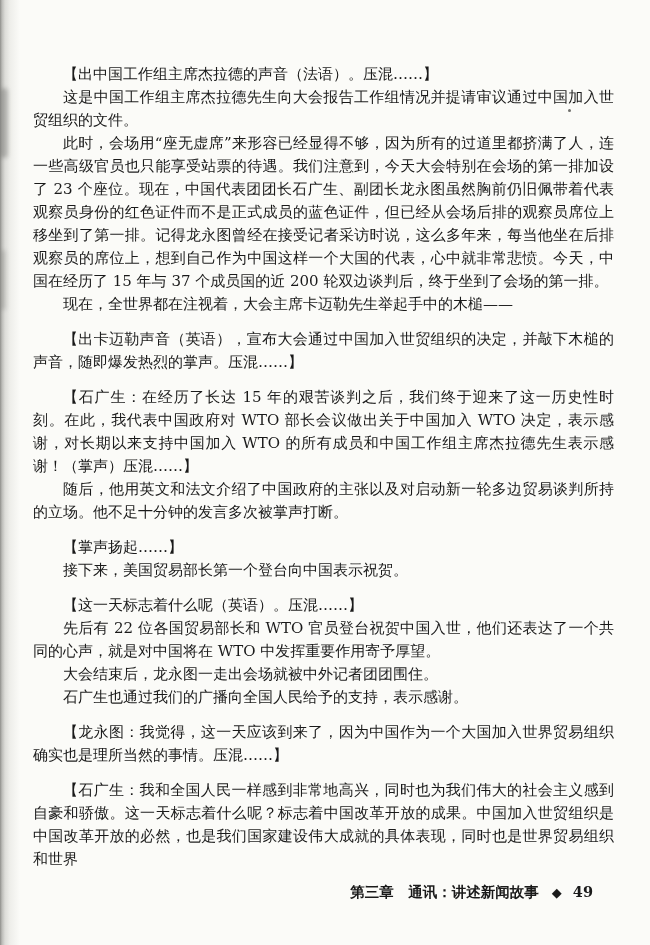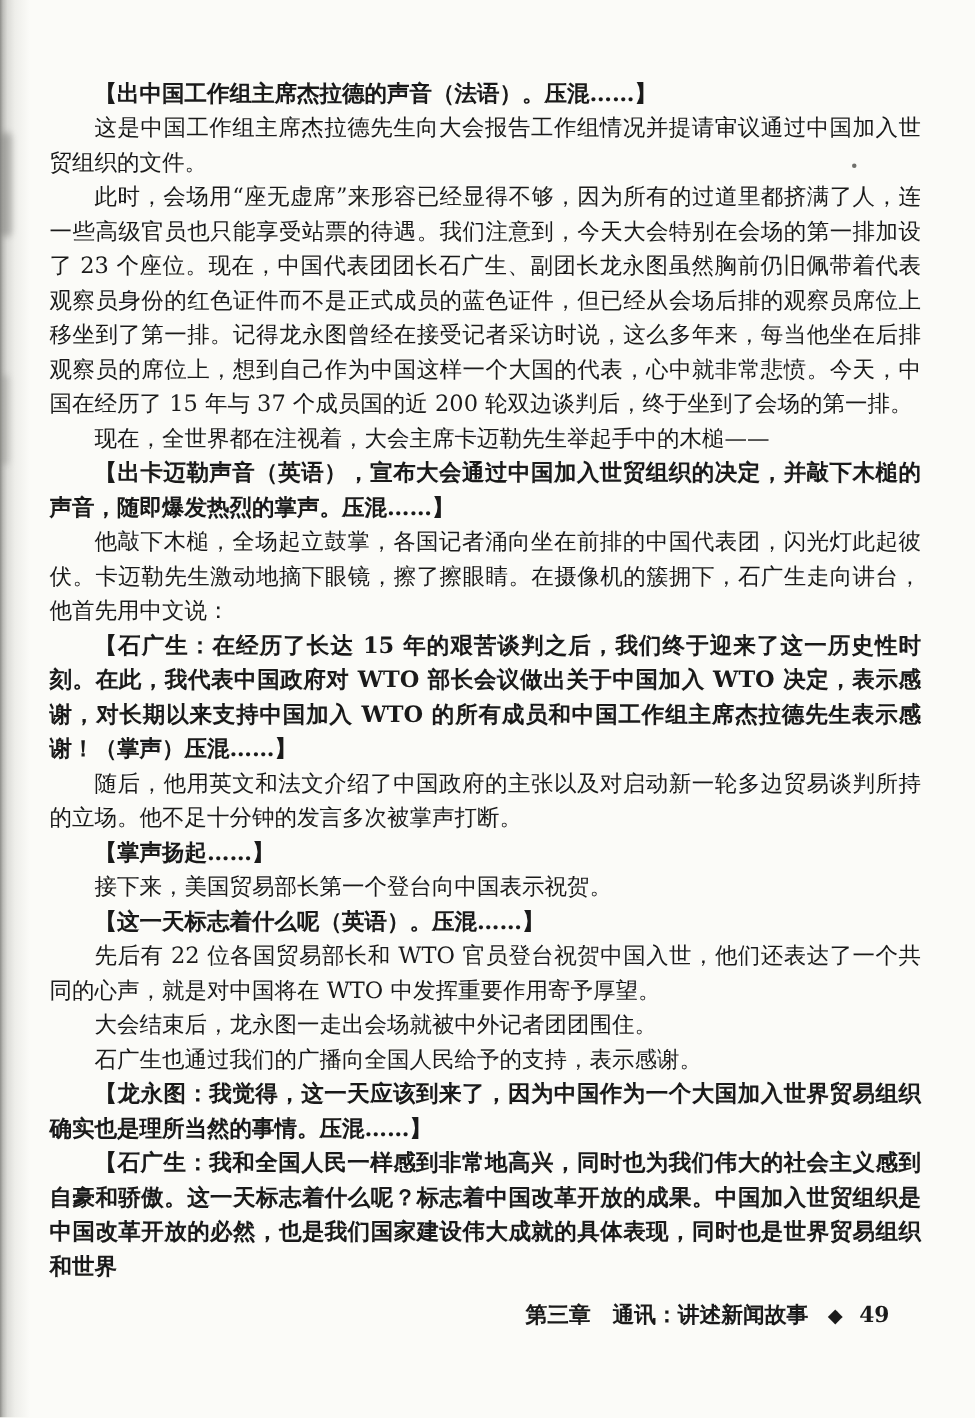--- a/index.html
+++ b/index.html
@@ -29,21 +29,21 @@
   .scan-dot{
     position:absolute;left:568px;top:109px;width:3px;height:3px;
     background:#6f6f6b;border-radius:50%;
   }
   .content{
     position:absolute;left:33px;top:51px;width:581px;
     font-size:15px;line-height:23px;
     text-align:justify;text-justify:inter-ideograph;
   }
   .para{margin:0;text-indent:2em;}
-  .para.bold{font-weight:bold;}
+  .para.bold{font-weight:normal;margin-top:12px;}
   .footer{
     margin-top:9px;
     text-align:right;
     padding-right:21px;
     font-weight:bold;
     font-size:14.5px;
     white-space:nowrap;
   }
   .footer .chapter{margin-right:1em;}
   .footer .diamond{font-size:13px;margin:0 11px 0 13px;}
@@ -58,21 +58,20 @@
   <div class="scan-blob2"></div>
   <div class="scan-dot"></div>
 
   <main class="content" id="paragraphs">
 
     <p class="para bold">【出中国工作组主席杰拉德的声音（法语）。压混……】</p>
       <p class="para">这是中国工作组主席杰拉德先生向大会报告工作组情况并提请审议通过中国加入世贸组织的文件。</p>
       <p class="para">此时，会场用“座无虚席”来形容已经显得不够，因为所有的过道里都挤满了人，连一些高级官员也只能享受站票的待遇。我们注意到，今天大会特别在会场的第一排加设了 23 个座位。现在，中国代表团团长石广生、副团长龙永图虽然胸前仍旧佩带着代表观察员身份的红色证件而不是正式成员的蓝色证件，但已经从会场后排的观察员席位上移坐到了第一排。记得龙永图曾经在接受记者采访时说，这么多年来，每当他坐在后排观察员的席位上，想到自己作为中国这样一个大国的代表，心中就非常悲愤。今天，中国在经历了 15 年与 37 个成员国的近 200 轮双边谈判后，终于坐到了会场的第一排。</p>
       <p class="para">现在，全世界都在注视着，大会主席卡迈勒先生举起手中的木槌——</p>
       <p class="para bold">【出卡迈勒声音（英语），宣布大会通过中国加入世贸组织的决定，并敲下木槌的声音，随即爆发热烈的掌声。压混……】</p>
-      <p class="para">他敲下木槌，全场起立鼓掌，各国记者涌向坐在前排的中国代表团，闪光灯此起彼伏。卡迈勒先生激动地摘下眼镜，擦了擦眼睛。在摄像机的簇拥下，石广生走向讲台，他首先用中文说：</p>
       <p class="para bold">【石广生：在经历了长达 15 年的艰苦谈判之后，我们终于迎来了这一历史性时刻。在此，我代表中国政府对 WTO 部长会议做出关于中国加入 WTO 决定，表示感谢，对长期以来支持中国加入 WTO 的所有成员和中国工作组主席杰拉德先生表示感谢！（掌声）压混……】</p>
       <p class="para">随后，他用英文和法文介绍了中国政府的主张以及对启动新一轮多边贸易谈判所持的立场。他不足十分钟的发言多次被掌声打断。</p>
       <p class="para bold">【掌声扬起……】</p>
       <p class="para">接下来，美国贸易部长第一个登台向中国表示祝贺。</p>
       <p class="para bold">【这一天标志着什么呢（英语）。压混……】</p>
       <p class="para">先后有 22 位各国贸易部长和 WTO 官员登台祝贺中国入世，他们还表达了一个共同的心声，就是对中国将在 WTO 中发挥重要作用寄予厚望。</p>
       <p class="para">大会结束后，龙永图一走出会场就被中外记者团团围住。</p>
       <p class="para">石广生也通过我们的广播向全国人民给予的支持，表示感谢。</p>
       <p class="para bold">【龙永图：我觉得，这一天应该到来了，因为中国作为一个大国加入世界贸易组织确实也是理所当然的事情。压混……】</p>
       <p class="para bold">【石广生：我和全国人民一样感到非常地高兴，同时也为我们伟大的社会主义感到自豪和骄傲。这一天标志着什么呢？标志着中国改革开放的成果。中国加入世贸组织是中国改革开放的必然，也是我们国家建设伟大成就的具体表现，同时也是世界贸易组织和世界</p>

